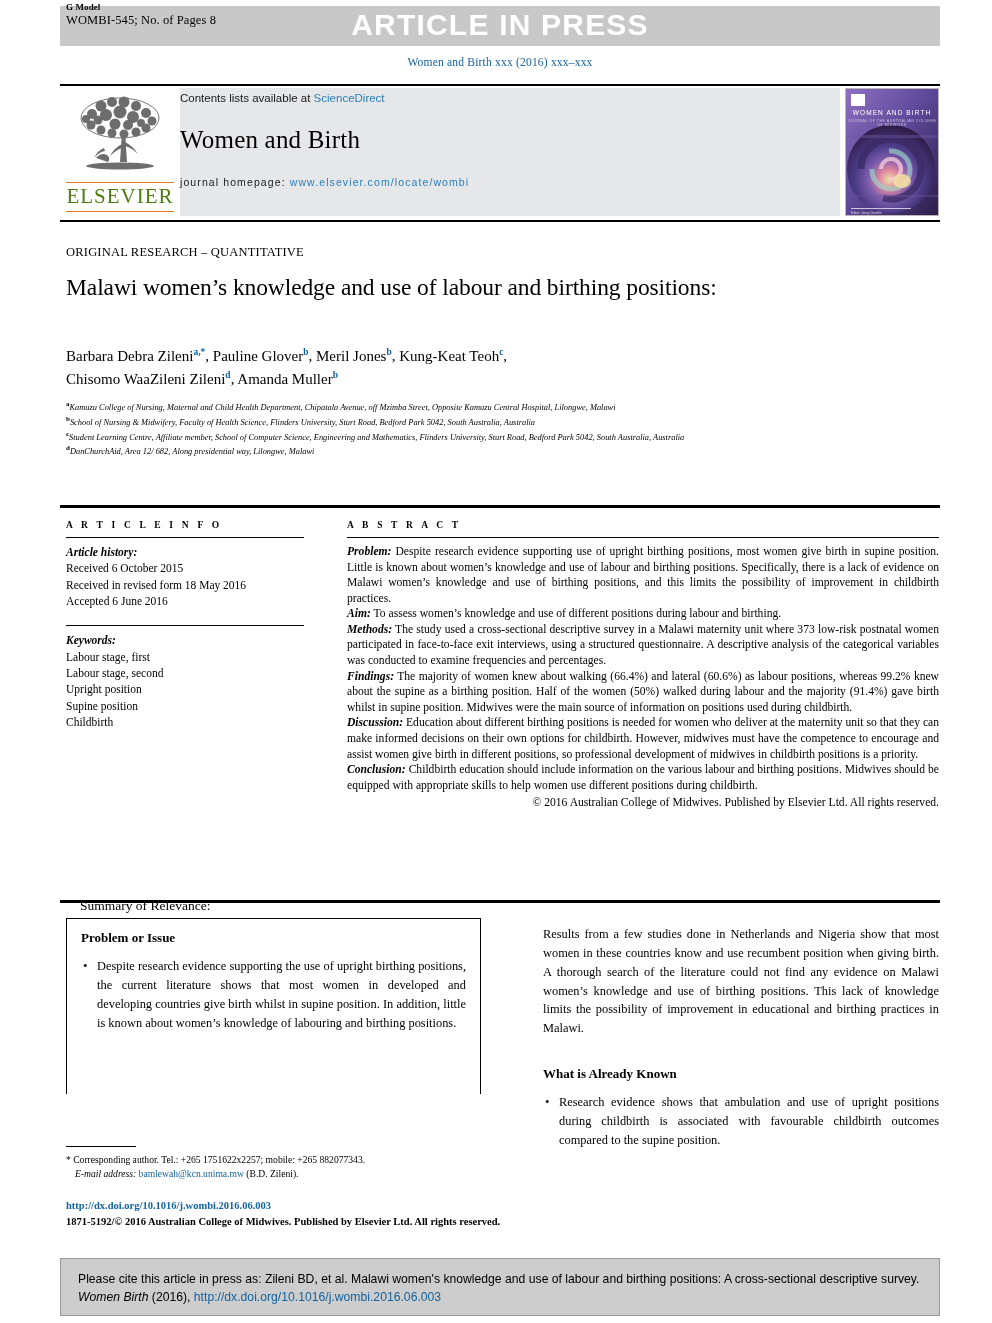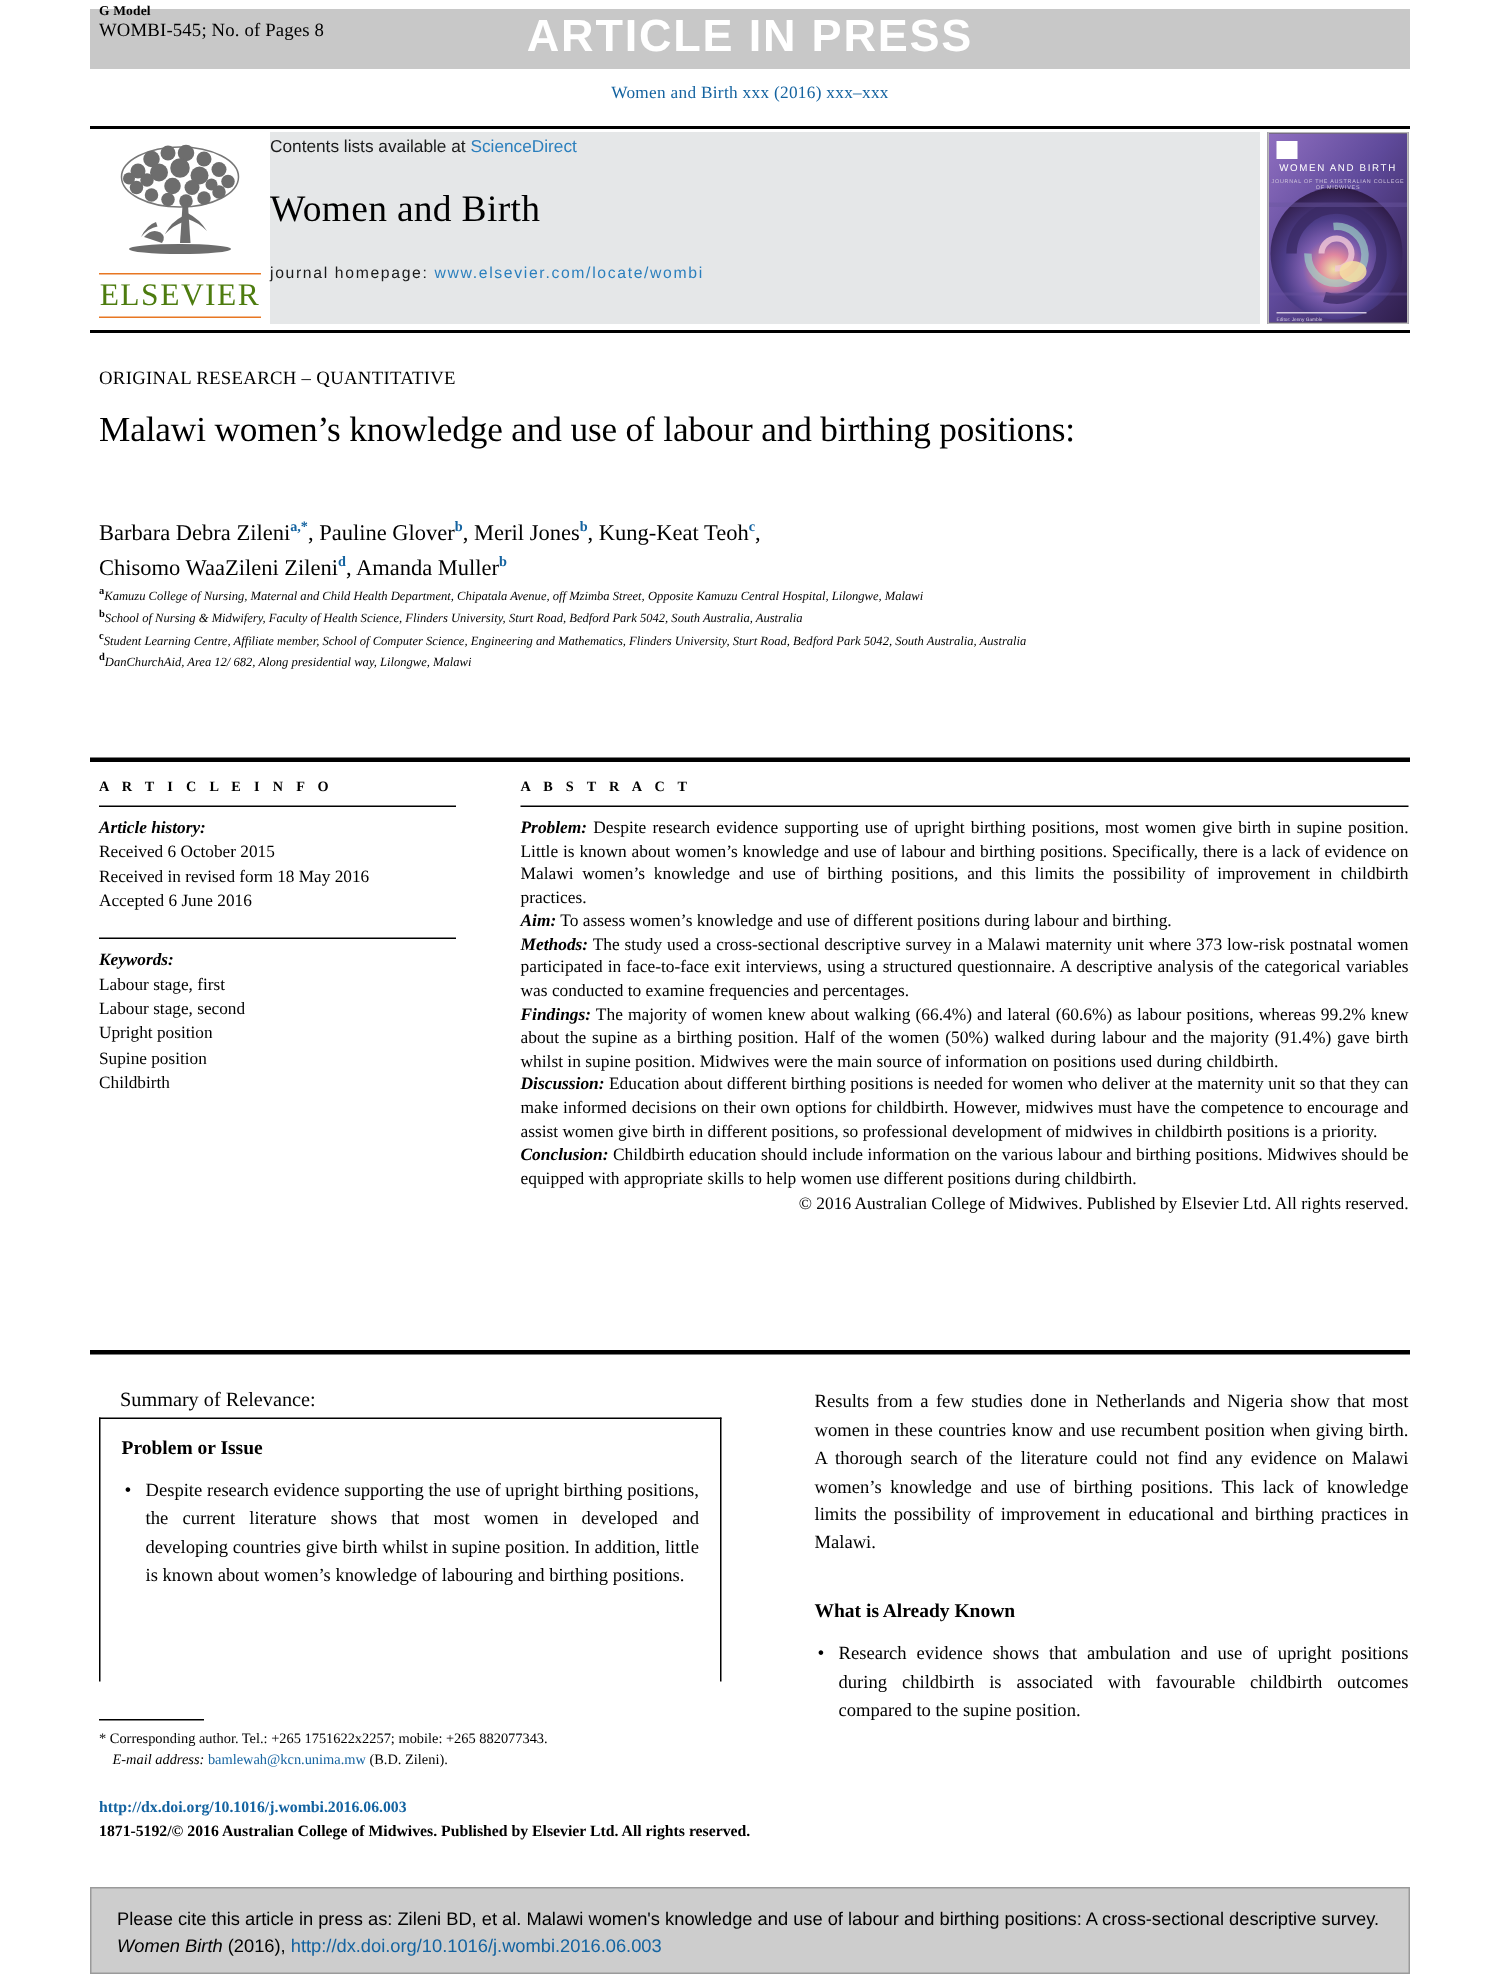--- a/index.html
+++ b/index.html
@@ -183,21 +183,21 @@
   .authors {
     position: absolute;
     left: 66px; top: 345px;
     width: 860px;
     font-size: 15px;
     line-height: 1.52;
   }
   .authors sup { font-size: 9.5px; color:#1463a0; font-weight:bold; }
   .affils {
     position: absolute;
-    left: 66px; top: 389px;
+    left: 66px; top: 399px;
     width: 872px;
     font-size: 8.4px;
     font-style: italic;
     line-height: 1.55;
   }
   .affils sup { font-style: normal; font-weight: bold; font-size: 7px; }
 
   
   .rule-top {
     position: absolute;
@@ -232,21 +232,21 @@
 
   
   .rule-mid {
     position: absolute;
     left: 60px; top: 900px;
     width: 880px; height: 2.5px;
     background: #000;
   }
 
   
-  .col-left  { position: absolute; left: 66px;  top: 925px; width: 415px; }
+  .col-left  { position: absolute; left: 66px;  top: 898px; width: 415px; }
   .col-right { position: absolute; left: 543px; top: 925px; width: 396px; }
 
   .sor-label { font-size: 13.5px; margin: 0 0 4px 14px; }
   .sor-box {
     border: 1.3px solid #000;
     border-bottom: none;
     padding: 11px 14px 0 14px;
     box-sizing: border-box;
     height: 176px;
     overflow: hidden;

